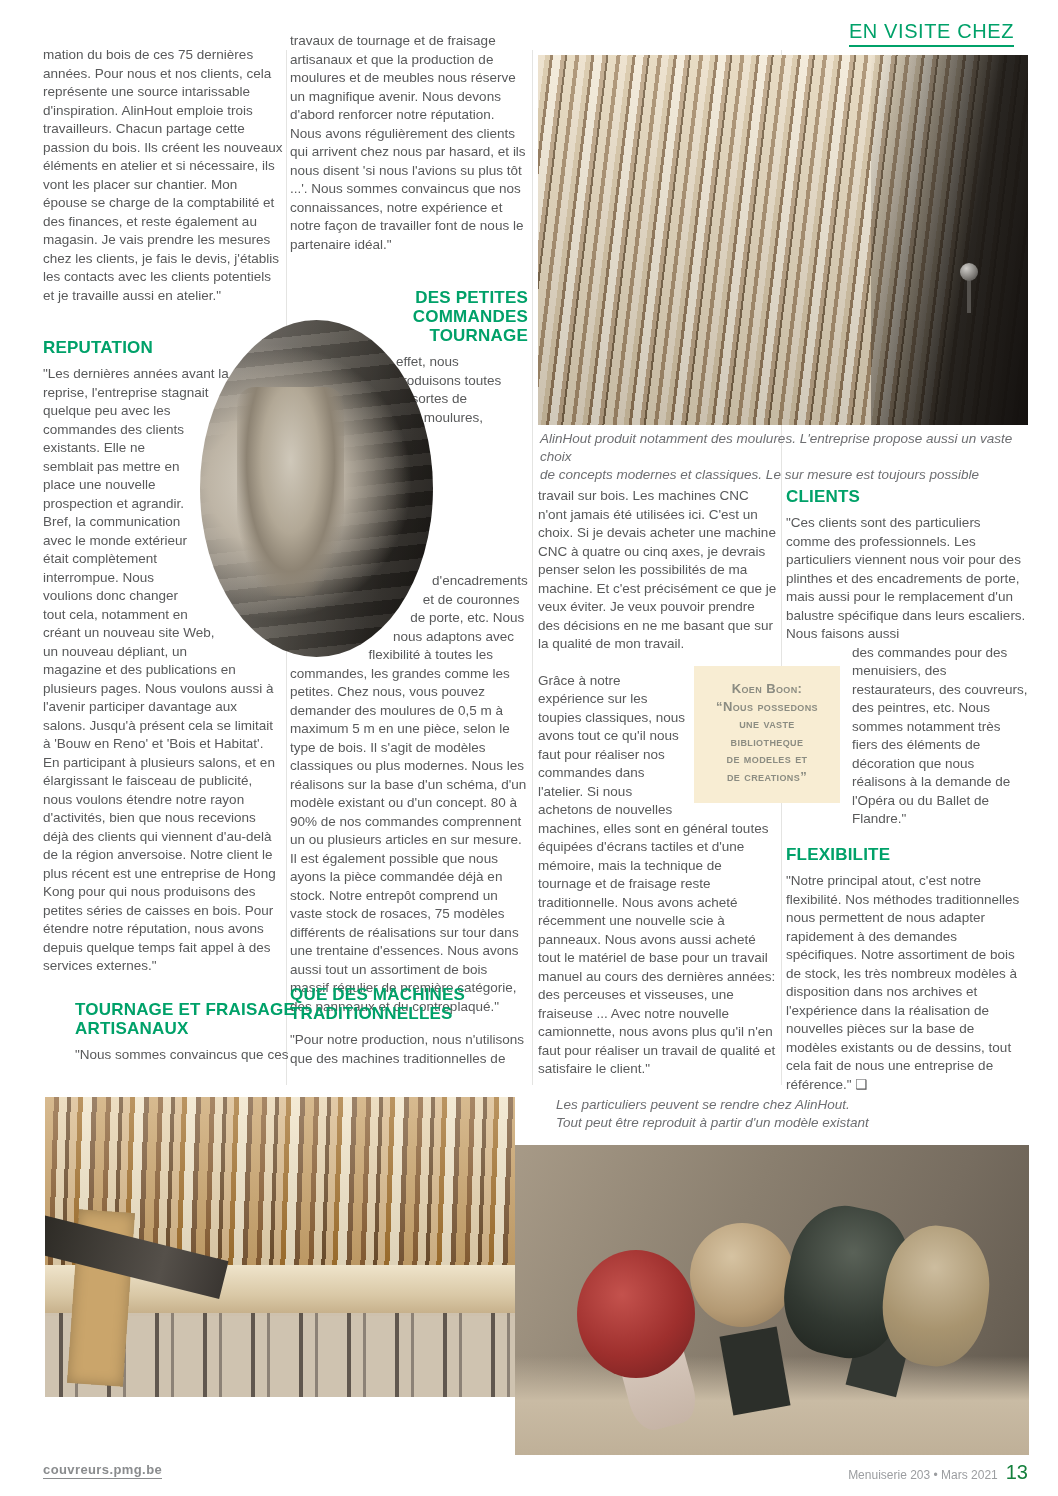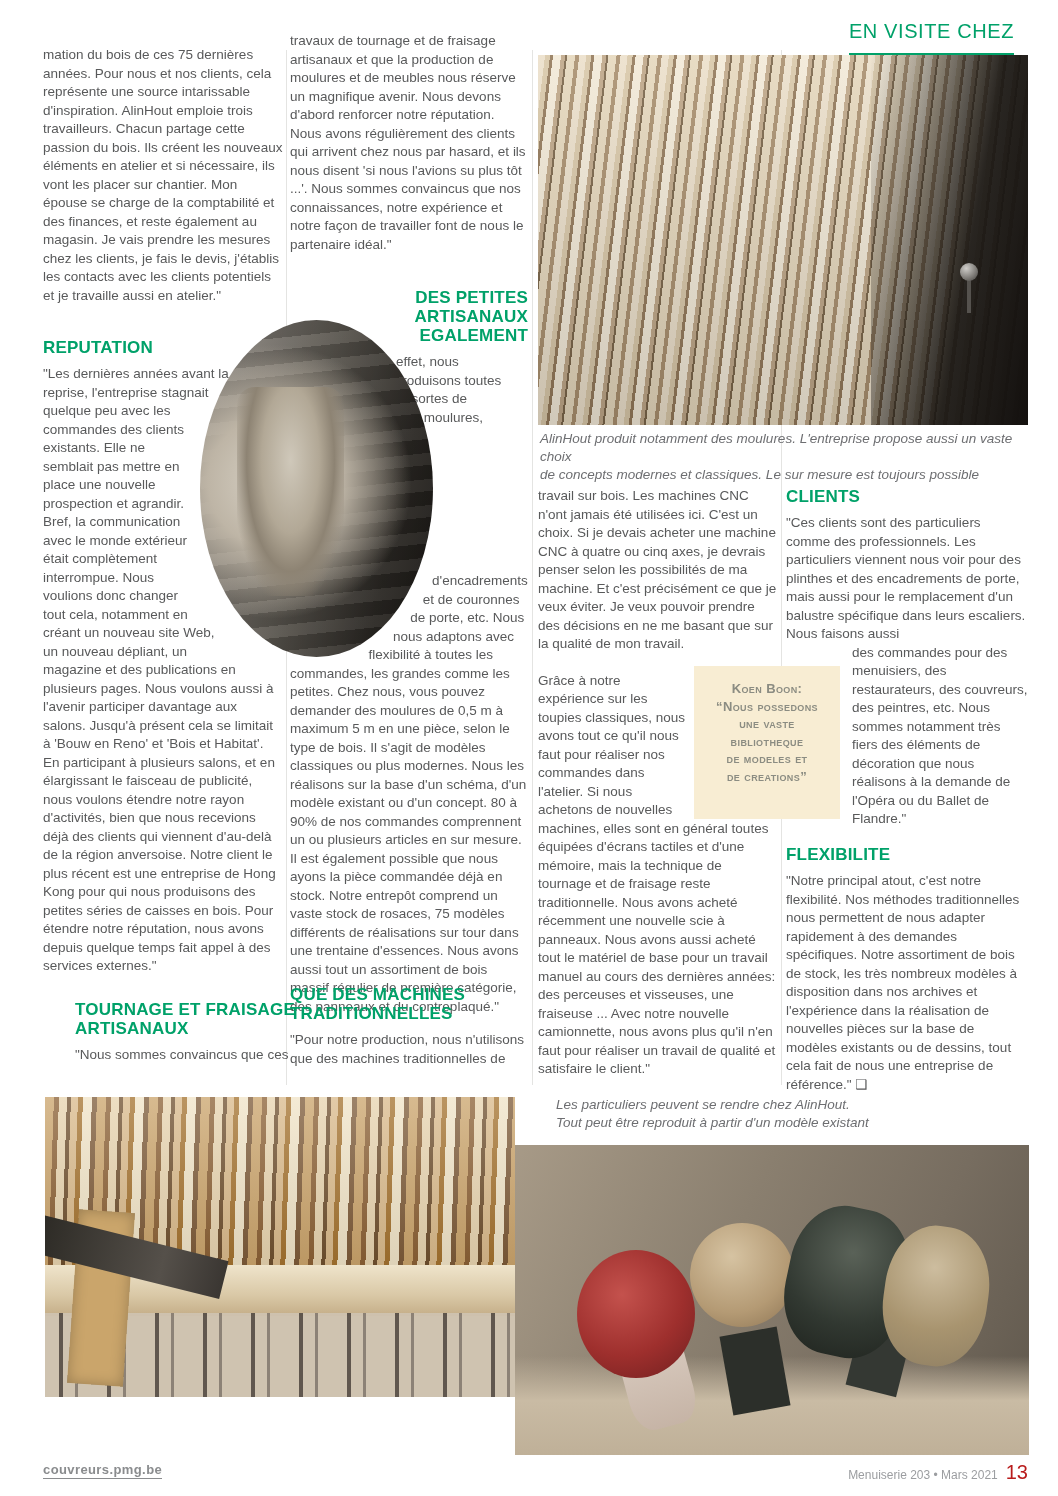--- a/index.html
+++ b/index.html
@@ -19,39 +19,39 @@
   .green-head{
     color:var(--green);font-weight:bold;font-size:17px;line-height:19px;
     margin:0 0 8px 0;letter-spacing:.2px;
   }
   .prelines{white-space:pre-line;}
   
   .col-rule{width:1px;background:#e4e4e2;top:50px;height:1035px;}
   
   .visite{
     top:20px;right:44px;color:var(--green);font-size:20px;letter-spacing:.6px;
-    border-bottom:2px solid var(--green);padding-bottom:10px;font-weight:normal;
+    border-bottom:2px solid var(--green);padding-bottom:2px;font-weight:normal;
   }
   
   .col1{left:43px;width:240px;}
   .col2{left:290px;width:238px;}
   .col3{left:538px;width:240px;}
   .col4{left:786px;width:242px;}
   
   .spacer-circle-right{float:right;width:86px;height:292px;margin-left:6px;
     shape-outside:ellipse(100% 50% at 100% 50%);shape-margin:6px;}
   .spacer-circle-left{float:left;width:146px;height:310px;margin-right:4px;
     shape-outside:ellipse(100% 50% at 0% 50%);shape-margin:5px;}
   .spacer-box-right{float:right;width:86px;height:140px;margin-left:5px;}
   .petites-head{width:140px;margin-left:auto;text-align:right;}
   .petites-par{text-align:left;}
   .clients-indent{margin-left:66px;}
   
   .pullquote{
-    left:694px;top:666px;width:146px;height:153px;background:var(--pq-bg);
+    left:694px;top:666px;width:146px;height:137px;background:var(--pq-bg);
     color:var(--pq-ink);font-variant:small-caps;font-weight:bold;
     font-size:13px;line-height:17.5px;text-align:center;letter-spacing:.4px;
     box-sizing:border-box;padding:14px 5px 0 5px;z-index:6;
   }
   
   .caption{font-style:italic;color:var(--cap);font-size:13.5px;line-height:18px;}
   
   .photo{overflow:hidden;z-index:4;}
   .photo-top{left:538px;top:55px;width:490px;height:370px;}
   .pt-strips{position:absolute;inset:0;
@@ -111,21 +111,21 @@
   .pp-foot2{position:absolute;left:66%;top:55%;width:52px;height:76px;background:#343833;
     transform:rotate(14deg);}
   .cap-top{left:540px;top:430px;width:488px;}
   .cap-right{left:556px;top:1096px;width:470px;}
   .cap-left{left:46px;top:1406px;width:500px;}
   
   .footer-site{left:43px;top:1462px;font-size:13px;font-weight:bold;color:#8a8c8e;
     letter-spacing:.4px;border-bottom:1px solid #8a8c8e;padding-bottom:1px;}
   .footer-right{right:30px;top:1461px;color:#9b9da0;font-size:12px;display:flex;
     align-items:baseline;gap:8px;}
-  .footer-page{font-size:20px;color:#b91c1c;}
+  .footer-page{font-size:20px;color:#15803d;}
 </style>
 </head>
 <body>
 
 <div class="page">
 
   <div class="abs col-rule" style="left:286px;"></div>
   <div class="abs col-rule" style="left:532px;"></div>
   <div class="abs col-rule" style="left:781px;"></div>
 
@@ -143,21 +143,21 @@
   <div class="abs col1" style="top:1000px;margin-left:32px;">
     <h3 class="green-head">TOURNAGE ET FRAISAGE ARTISANAUX</h3>
     <p>"Nous sommes convaincus que ces</p>
   </div>
 
   <div class="abs col2" style="top:32px;">
     <p>travaux de tournage et de fraisage artisanaux et que la production de moulures et de meubles nous réserve un magnifique avenir. Nous devons d'abord renforcer notre réputation. Nous avons régulièrement des clients qui arrivent chez nous par hasard, et ils nous disent 'si nous l'avions su plus tôt ...'. Nous sommes convaincus que nos connaissances, notre expérience et notre façon de travailler font de nous le partenaire idéal."</p>
   </div>
 
   <div class="abs col2" style="top:288px;">
-    <h3 class="green-head petites-head">DES PETITES ARTISANAUX EGALEMENT</h3>
+    <h3 class="green-head petites-head">DES PETITES COMMANDES TOURNAGE</h3>
     <p class="petites-par"><span class="spacer-circle-left"></span><span>"En effet, nous produisons toutes sortes de moulures, d'encadrements et de couronnes de porte, etc. Nous nous adaptons avec flexibilité à toutes les commandes, les grandes comme les petites. Chez nous, vous pouvez demander des moulures de 0,5 m à maximum 5 m en une pièce, selon le type de bois. Il s'agit de modèles classiques ou plus modernes. Nous les réalisons sur la base d'un schéma, d'un modèle existant ou d'un concept. 80 à 90% de nos commandes comprennent un ou plusieurs articles en sur mesure. Il est également possible que nous ayons la pièce commandée déjà en stock. Notre entrepôt comprend un vaste stock de rosaces, 75 modèles différents de réalisations sur tour dans une trentaine d'essences. Nous avons aussi tout un assortiment de bois massif régulier de première catégorie, des panneaux et du contreplaqué."</span></p>
   </div>
 
   <div class="abs col2" style="top:985px;">
     <h3 class="green-head">QUE DES MACHINES TRADITIONNELLES</h3>
     <p>"Pour notre production, nous n'utilisons que des machines traditionnelles de</p>
   </div>
 
   <div class="abs col3" style="top:487px;">
     <p>travail sur bois. Les machines CNC n'ont jamais été utilisées ici. C'est un choix. Si je devais acheter une machine CNC à quatre ou cinq axes, je devrais penser selon les possibilités de ma machine. Et c'est précisément ce que je veux éviter. Je veux pouvoir prendre des décisions en ne me basant que sur la qualité de mon travail.</p>

